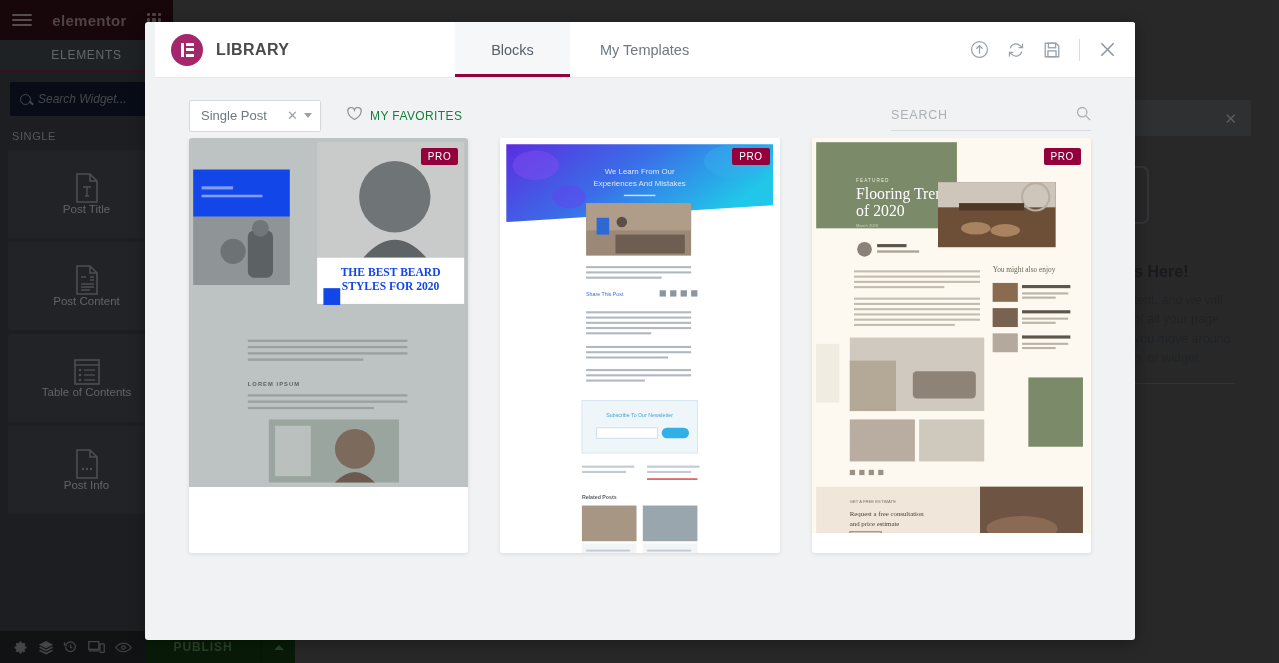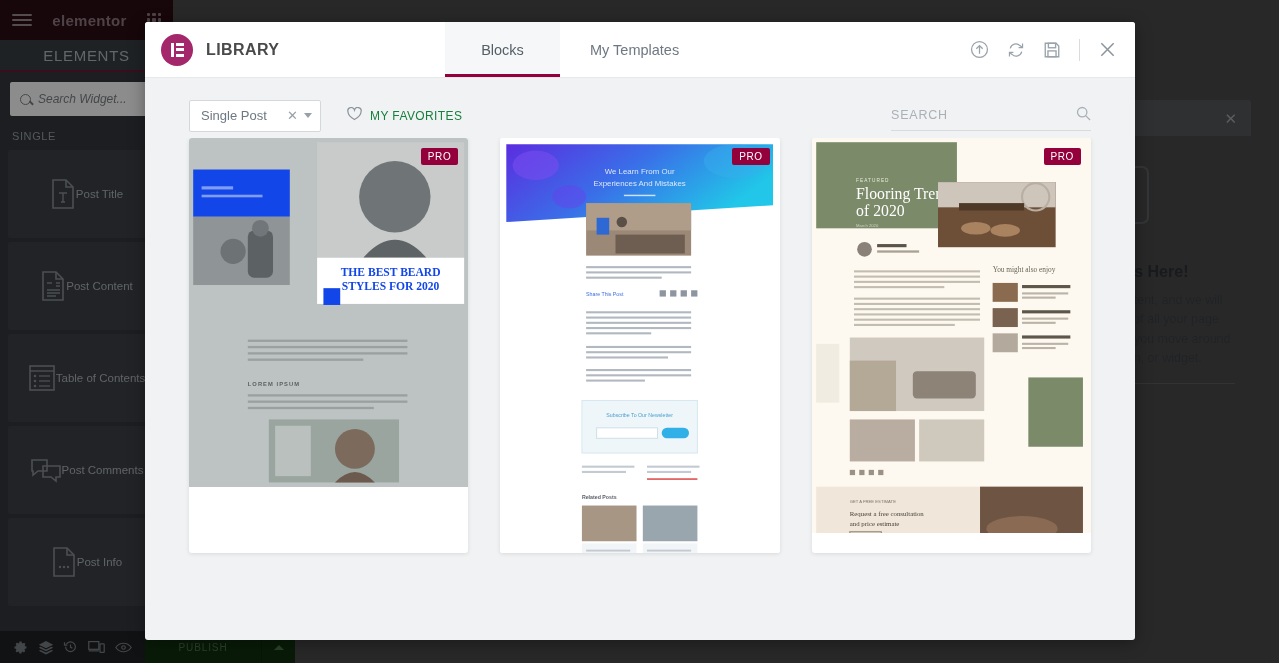--- a/index.html
+++ b/index.html
@@ -32,58 +32,58 @@
   }
   .apps-icon {
     width: 14px; height: 14px;
     display: grid; grid-template-columns: repeat(3,1fr); grid-template-rows: repeat(3,1fr);
     gap: 2px; cursor: pointer;
   }
   .apps-icon span { background: #8d7b80; border-radius: 1px; }
 
   .panel-tab {
     height: 32px; flex: 0 0 32px; background: #3a3f44;
-    color: #b4b9bd; font-size: 15px; letter-spacing: .7px;
+    color: #b4b9bd; font-size: 12px; letter-spacing: .7px;
     display: flex; align-items: center; justify-content: center;
     border-bottom: 2px solid #6b1a33;
     text-align: center;
   }
   .panel-search {
-    margin: 10px; height: 34px; background: #ffffff;
+    margin: 10px; height: 34px; background: #0f172a;
     display: flex; align-items: center; gap: 7px; padding: 0 10px;
     border-radius: 2px; flex: 0 0 34px;
   }
   .panel-search .mag { width: 11px; height: 11px; border: 1.5px solid #7d8286; border-radius: 50%; position: relative; flex:0 0 auto;}
   .panel-search .mag::after { content:""; position: absolute; width:5px; height:1.5px; background:#7d8286; transform: rotate(45deg); right:-4px; bottom:0; }
   .panel-search span { color: #7d8286; font-size: 12px; font-style: italic; }
   .panel-section {
     padding: 4px 12px 8px; color: #9aa0a4; font-size: 11px; letter-spacing: .6px;
   }
   .widgets { padding: 0 8px; display: flex; flex-direction: column; gap: 4px; overflow: hidden; }
   .widget-tile {
     background: #3c4146; height: 88px; border-radius: 2px;
-    display: flex; flex-direction: row; align-items: center; justify-content: center; 
+    display: flex; flex-direction: column; align-items: center; justify-content: center; 
     cursor: pointer;
   }
   .widget-tile .wlabel { color: #b0b5b9; font-size: 11.5px; }
   .widget-tile svg { display: block; }
 
   .panel-footer {
     position: absolute; left: 0; bottom: 0; width: 145px; height: 32px;
     background: #1f2124; display: flex; align-items: center;
     justify-content: space-around; padding: 0 8px;
   }
   .panel-footer svg { display: block; cursor: pointer; }
 
   .publish-bar {
     position: absolute; left: 145px; bottom: 0; width: 150px; height: 32px;
     display: flex;
   }
   .publish-btn {
-    flex: 1; background: #11320f; color: #4e7a4b; font-size: 10px; font-weight: normal;
+    flex: 1; background: #11320f; color: #4e7a4b; font-size: 12px; font-weight: bold;
     letter-spacing: .9px; display: flex; align-items: center; justify-content: center; cursor: pointer;
   }
   .publish-caret {
     width: 34px; background: #11320f; border-left: 1px solid #0c2a0b;
     display: flex; align-items: center; justify-content: center; cursor: pointer;
   }
   .publish-caret::before {
     content:""; border-left: 5px solid transparent; border-right: 5px solid transparent;
     border-bottom: 5px solid #4e7a4b;
   }
@@ -112,21 +112,21 @@
   .modal {
     position: absolute; left: 145px; top: 22px;
     width: 990px; height: 618px;
     background: #f1f2f3; border-radius: 3px;
     overflow: hidden; display: flex; flex-direction: column;
     box-shadow: 0 3px 16px rgba(0,0,0,.35);
   }
 
   .modal-header {
     height: 56px; flex: 0 0 56px; background: #fff;
-    display: flex; align-items: stretch; border-bottom: 1px solid #e6e8ea;
+    display: flex; align-items: stretch; border-bottom: 1px solid #e6e8ea; margin-left: 10px;
   }
   .modal-brand { display: flex; align-items: center; gap: 13px; padding-left: 16px; width: 300px; }
   .logo-circle {
     width: 32px; height: 32px; border-radius: 50%; background: #a4266b;
     display: flex; align-items: center; justify-content: center;
   }
   .logo-mark { display:flex; gap:2px; align-items:center; }
   .logo-mark .bar { width:3px; height:14px; background:#fff; }
   .logo-mark .lines { display:flex; flex-direction:column; gap:2.5px; }
   .logo-mark .lines i { display:block; width:8px; height:3px; background:#fff; }
@@ -274,29 +274,20 @@
             <path d="M2 7h24" stroke-width="1.4"></path>
             <circle cx="7" cy="12" r="1.3" fill="#8b9095" stroke="none"></circle>
               <path d="M11 12h11" stroke-width="1.3"></path>
             <circle cx="7" cy="17" r="1.3" fill="#8b9095" stroke="none"></circle>
               <path d="M11 17h11" stroke-width="1.3"></path>
             <circle cx="7" cy="22" r="1.3" fill="#8b9095" stroke="none"></circle>
               <path d="M11 22h11" stroke-width="1.3"></path>
           </svg>
         </span>
         <span class="wlabel">Table of Contents</span>
-      </div>
-      <div class="widget-tile">
-        <span>
-          <svg width="32" height="26" viewBox="0 0 32 26" fill="none" stroke="#8b9095" stroke-width="1.6">
-            <path d="M2 3h15v11H8l-5 4v-4H2z"></path>
-            <path d="M13 9h17v11h-4v4l-5-4h-8z"></path>
-          </svg>
-        </span>
-        <span class="wlabel">Post Comments</span>
       </div>
       <div class="widget-tile">
         <span>
           <svg width="26" height="30" viewBox="0 0 26 30" fill="none" stroke="#8b9095" stroke-width="1.6">
             <path d="M3 1h13l7 7v21H3z"></path>
               <path d="M16 1v7h7"></path>
             <circle cx="9" cy="20" r="1.2" fill="#8b9095" stroke="none"></circle>
             <circle cx="13" cy="20" r="1.2" fill="#8b9095" stroke="none"></circle>
             <circle cx="17" cy="20" r="1.2" fill="#8b9095" stroke="none"></circle>
           </svg>

